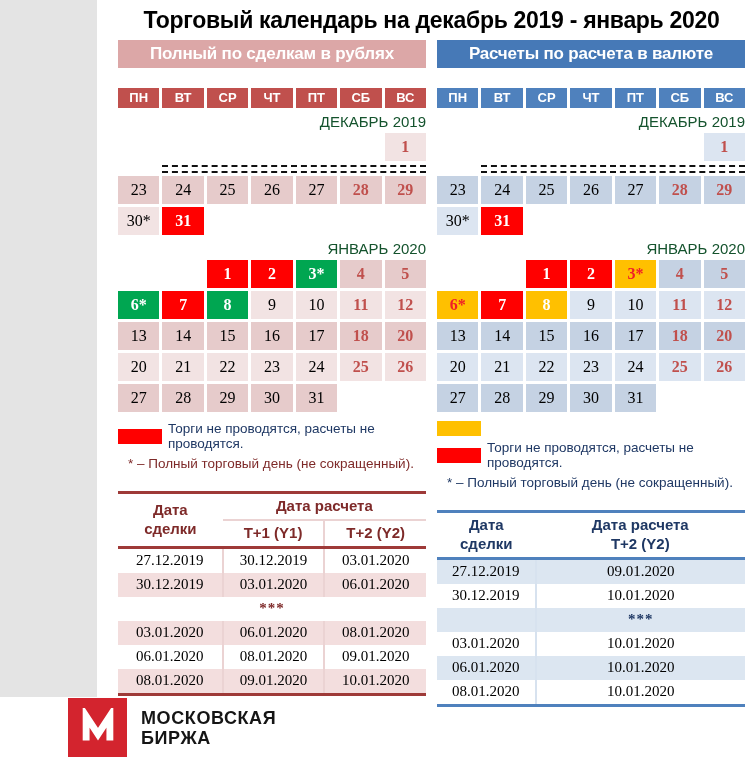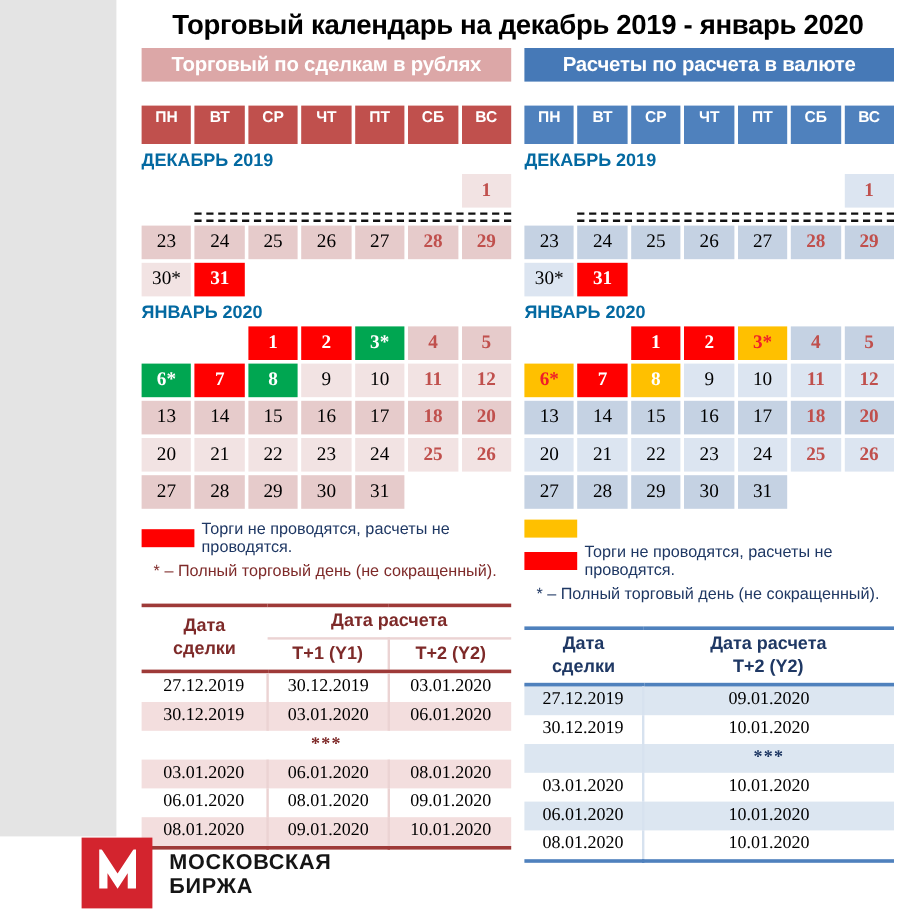--- a/index.html
+++ b/index.html
@@ -11,23 +11,23 @@
 
   .panel{position:absolute;top:40px;width:308px;}
   #panel0{left:118px;}
   #panel1{left:437px;}
 
   .banner{height:28px;line-height:28px;text-align:center;color:#fff;font-weight:bold;
           font-size:17px;background:var(--banner_bg);letter-spacing:-0.2px;}
 
   .dows{display:grid;grid-template-columns:repeat(7,1fr);gap:0 3px;margin-top:20px;}
   .dow{background:var(--dow_bg);color:#fff;font-weight:bold;font-size:13px;
-       text-align:center;height:32px;line-height:20px;}
-
-  .month-title{text-align:left;font-weight:bold;font-size:15px;color:#0369a1;
+       text-align:center;height:20px;line-height:20px;}
+
+  .month-title{text-align:right;font-weight:normal;font-size:15px;color:#14532d;
                margin-top:5px;height:18px;line-height:18px;}
 
   .cal{display:grid;grid-template-columns:repeat(7,1fr);gap:3px;margin-top:2px;}
   .cell{font-family:"Liberation Serif","DejaVu Serif",serif;font-size:16px;
         text-align:center;line-height:28px;color:#000;}
   .cell.l{background:var(--cell_light);}
   .cell.d{background:var(--cell_dark);}
   .cell.we{color:var(--weekend);font-weight:bold;}
   .cell.red{background:var(--c-red);color:#fff;font-weight:bold;}
   .cell.green{background:var(--c-green);color:#fff;font-weight:bold;}
@@ -64,21 +64,21 @@
              color:#151515;letter-spacing:0.6px;}
 </style>
 </head>
 <body>
 
 <div class="page" style="--c-red: #FF0000; --c-green: #00A651; --c-yellow: #FFC000; --c-ytext: #F01E28; --brand: #D3242E;">
   <div class="gray-strip"></div>
   <div class="title">Торговый календарь на декабрь 2019 - январь 2020</div>
 
   <section class="panel" id="panel0" style="--banner_bg: #DCA7A7; --dow_bg: #C0504D; --cell_dark: #E6CBCB; --cell_light: #F2E3E3; --weekend: #C0504D; --header_text: #7E2A29; --table_border: #9E3A38; --table_sep: #EBD3D3; --stripe: #F3DEDE; --note_color: #7E2A29; --legend_text: #1F3864;">
-    <div class="banner">Торговый по сделкам в рублях</div>
+    <div class="banner">Полный по сделкам в рублях</div>
     <div class="dows">
         <div class="dow">ПН</div>
         <div class="dow">ВТ</div>
         <div class="dow">СР</div>
         <div class="dow">ЧТ</div>
         <div class="dow">ПТ</div>
         <div class="dow">СБ</div>
         <div class="dow">ВС</div>
       </div>
     <div class="months">

